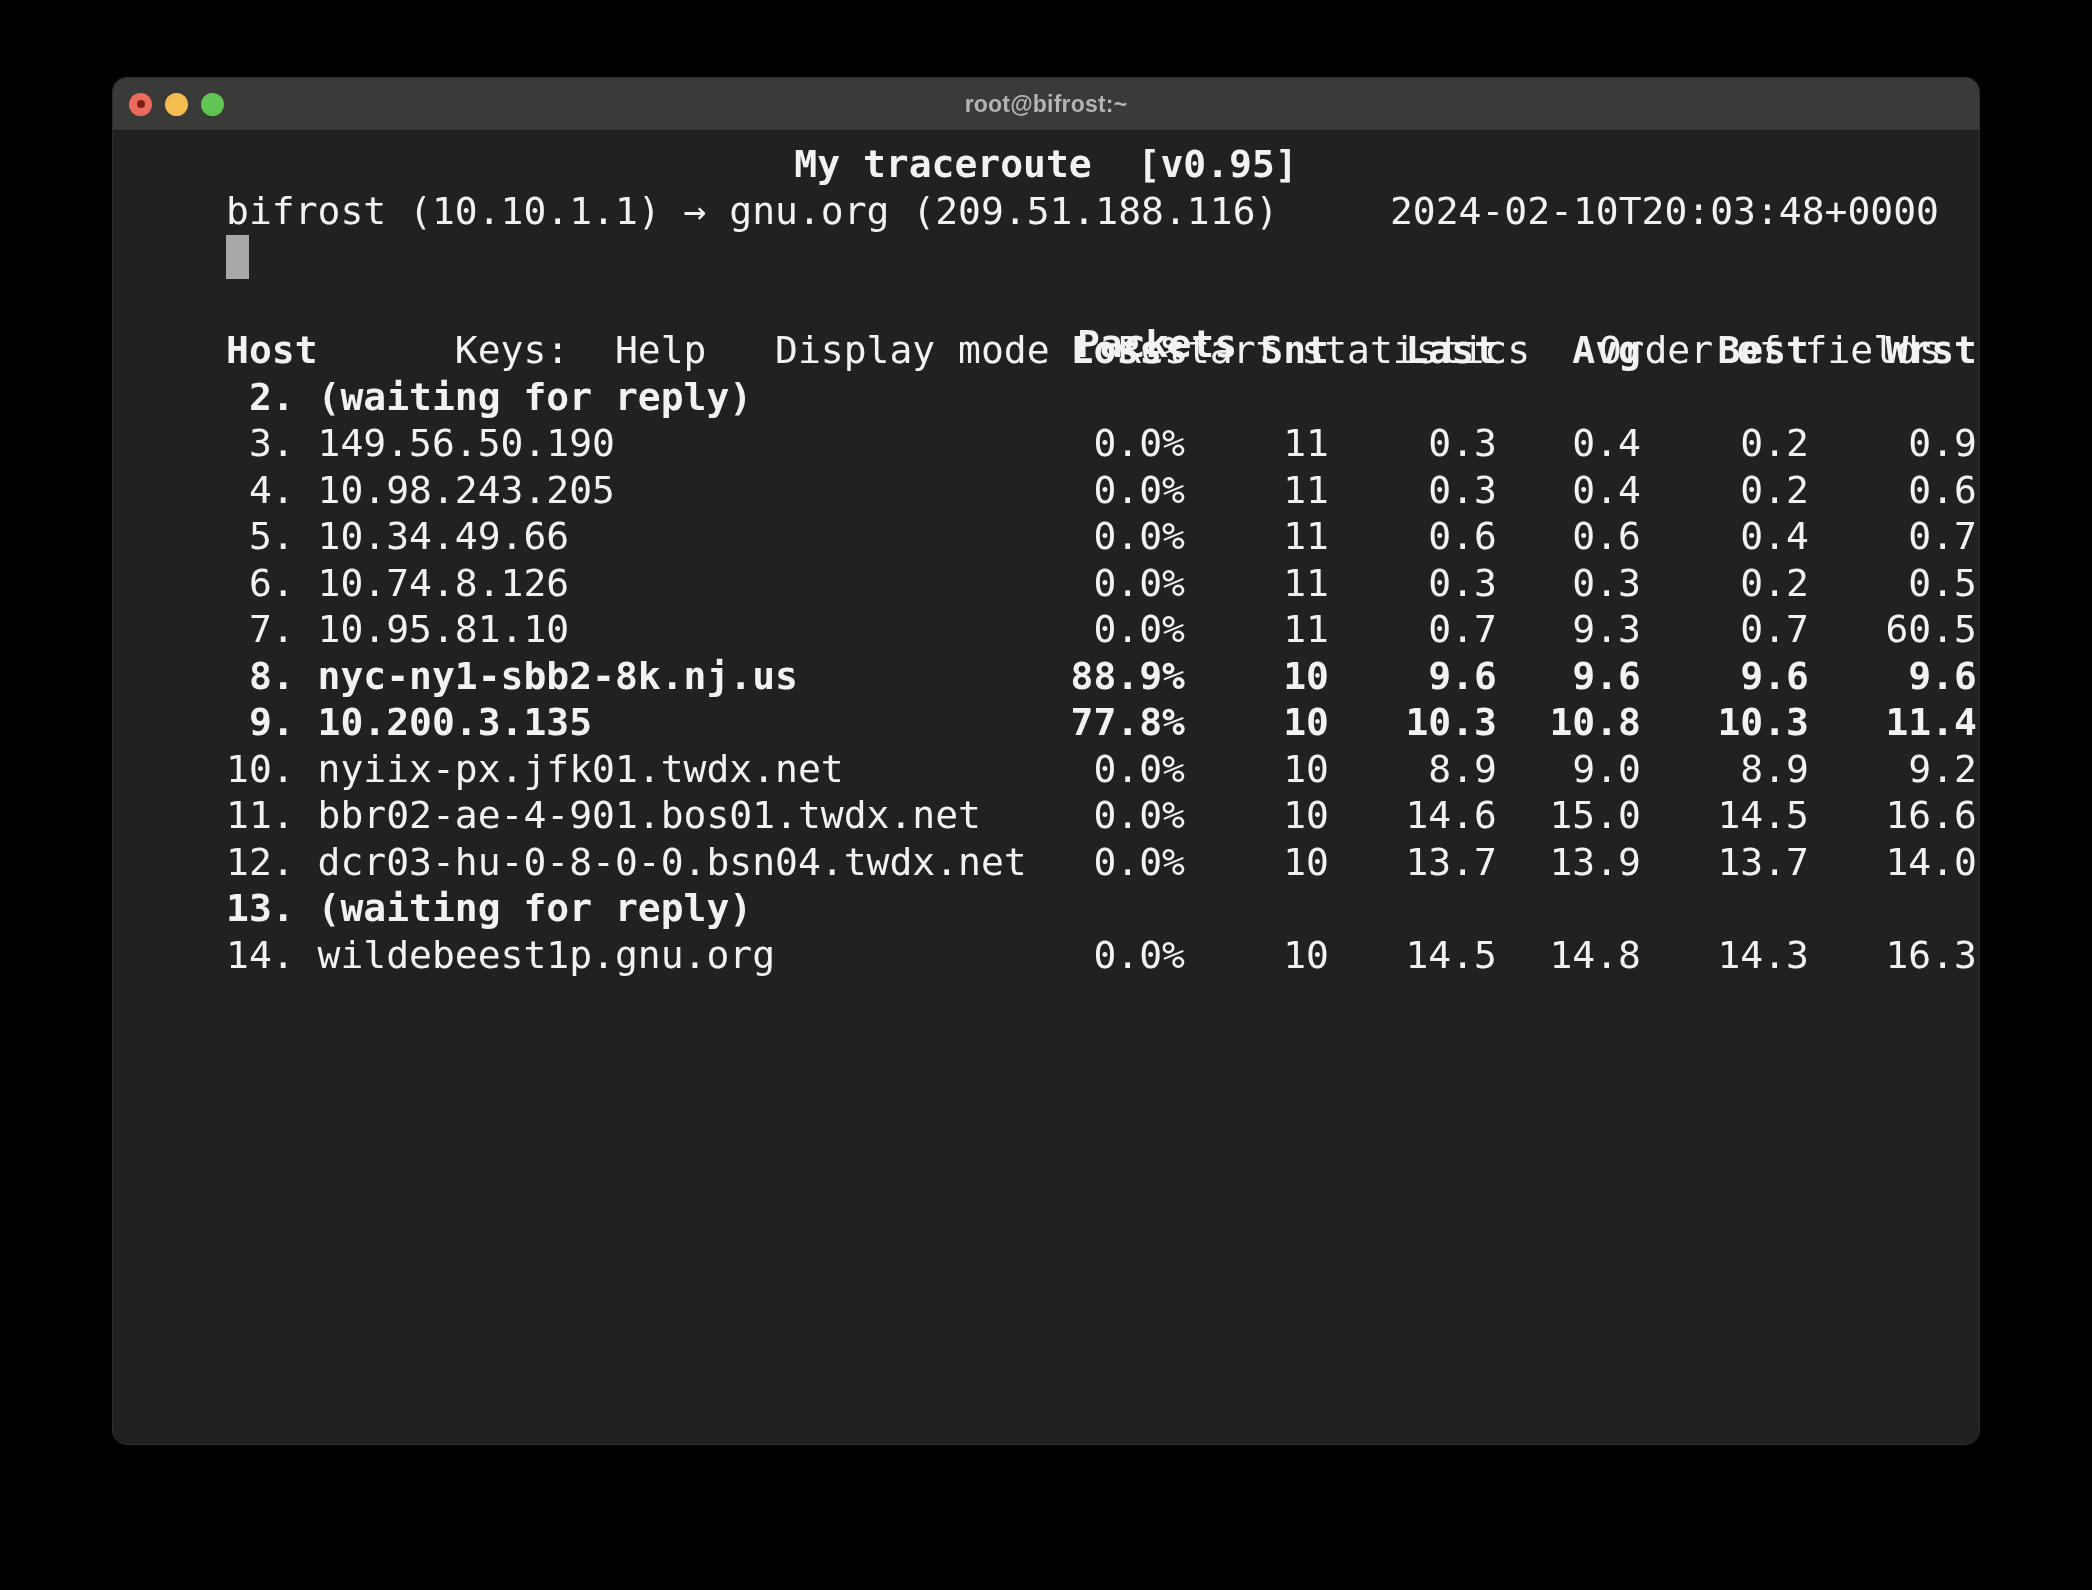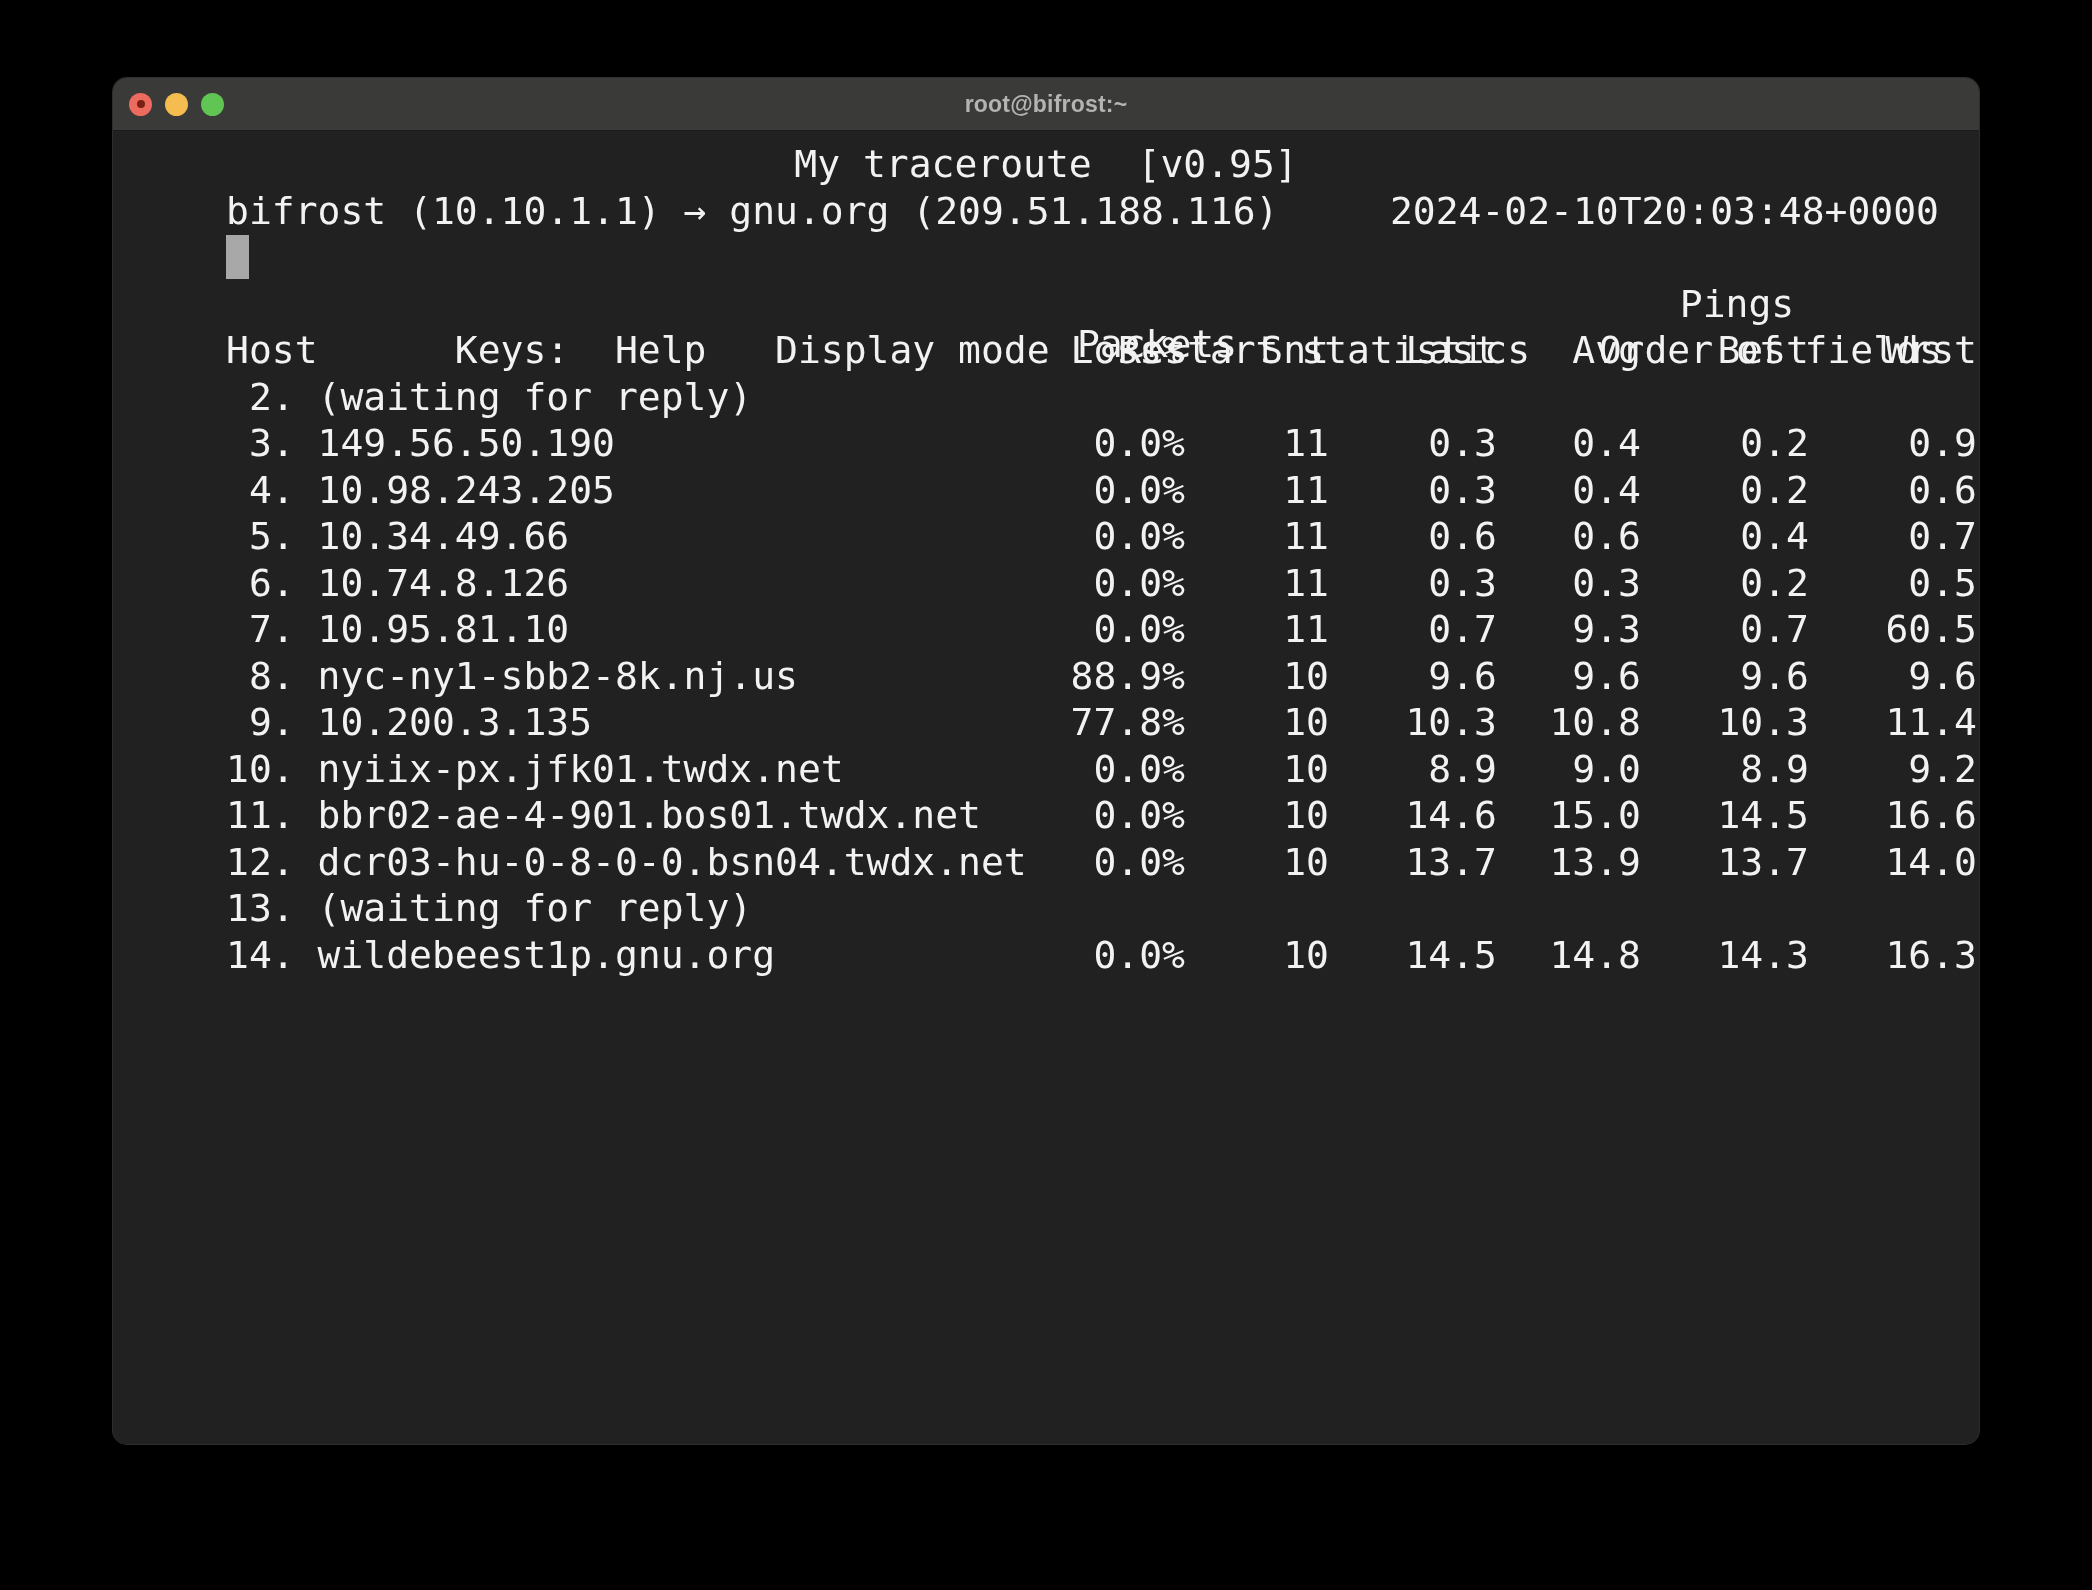--- a/index.html
+++ b/index.html
@@ -107,21 +107,21 @@
     padding-left: 0;
   }
 
   
   .cell {
     position: absolute;
     top: 0;
     white-space: pre;
   }
 
-  .bold   { font-weight: normal; }
+  .bold   { font-weight: bold; }
   .center { text-align: center; }
   .right  { text-align: right; }
 
   
   #textarea {
     position: absolute;
     left: 0;
     top: 10px;
     width: 1866px;
   }
@@ -182,21 +182,20 @@
           <span class="cell hdr-right">2024-02-10T20:03:48+0000</span>
         </div>
 
         <div class="row">
           <span class="cursor-block" style="left:113px;"></span>
           <span class="cell hdr-left over-cursor">Keys:  Help   Display mode   Restart statistics   Order of fields   quit</span>
         </div>
 
         <div class="row">
           <span class="cell grp-packets bold center">Packets</span>
-          <span class="cell grp-pings bold center">Pings</span>
         </div>
 
         <div class="row">
           <span class="cell col-host bold">Host</span>
           <span class="cell col-loss bold right">Loss%</span>
           <span class="cell col-snt bold right">Snt</span>
           <span class="cell col-last bold right">Last</span>
           <span class="cell col-avg bold right">Avg</span>
           <span class="cell col-best bold right">Best</span>
           <span class="cell col-wrst bold right">Wrst</span>

